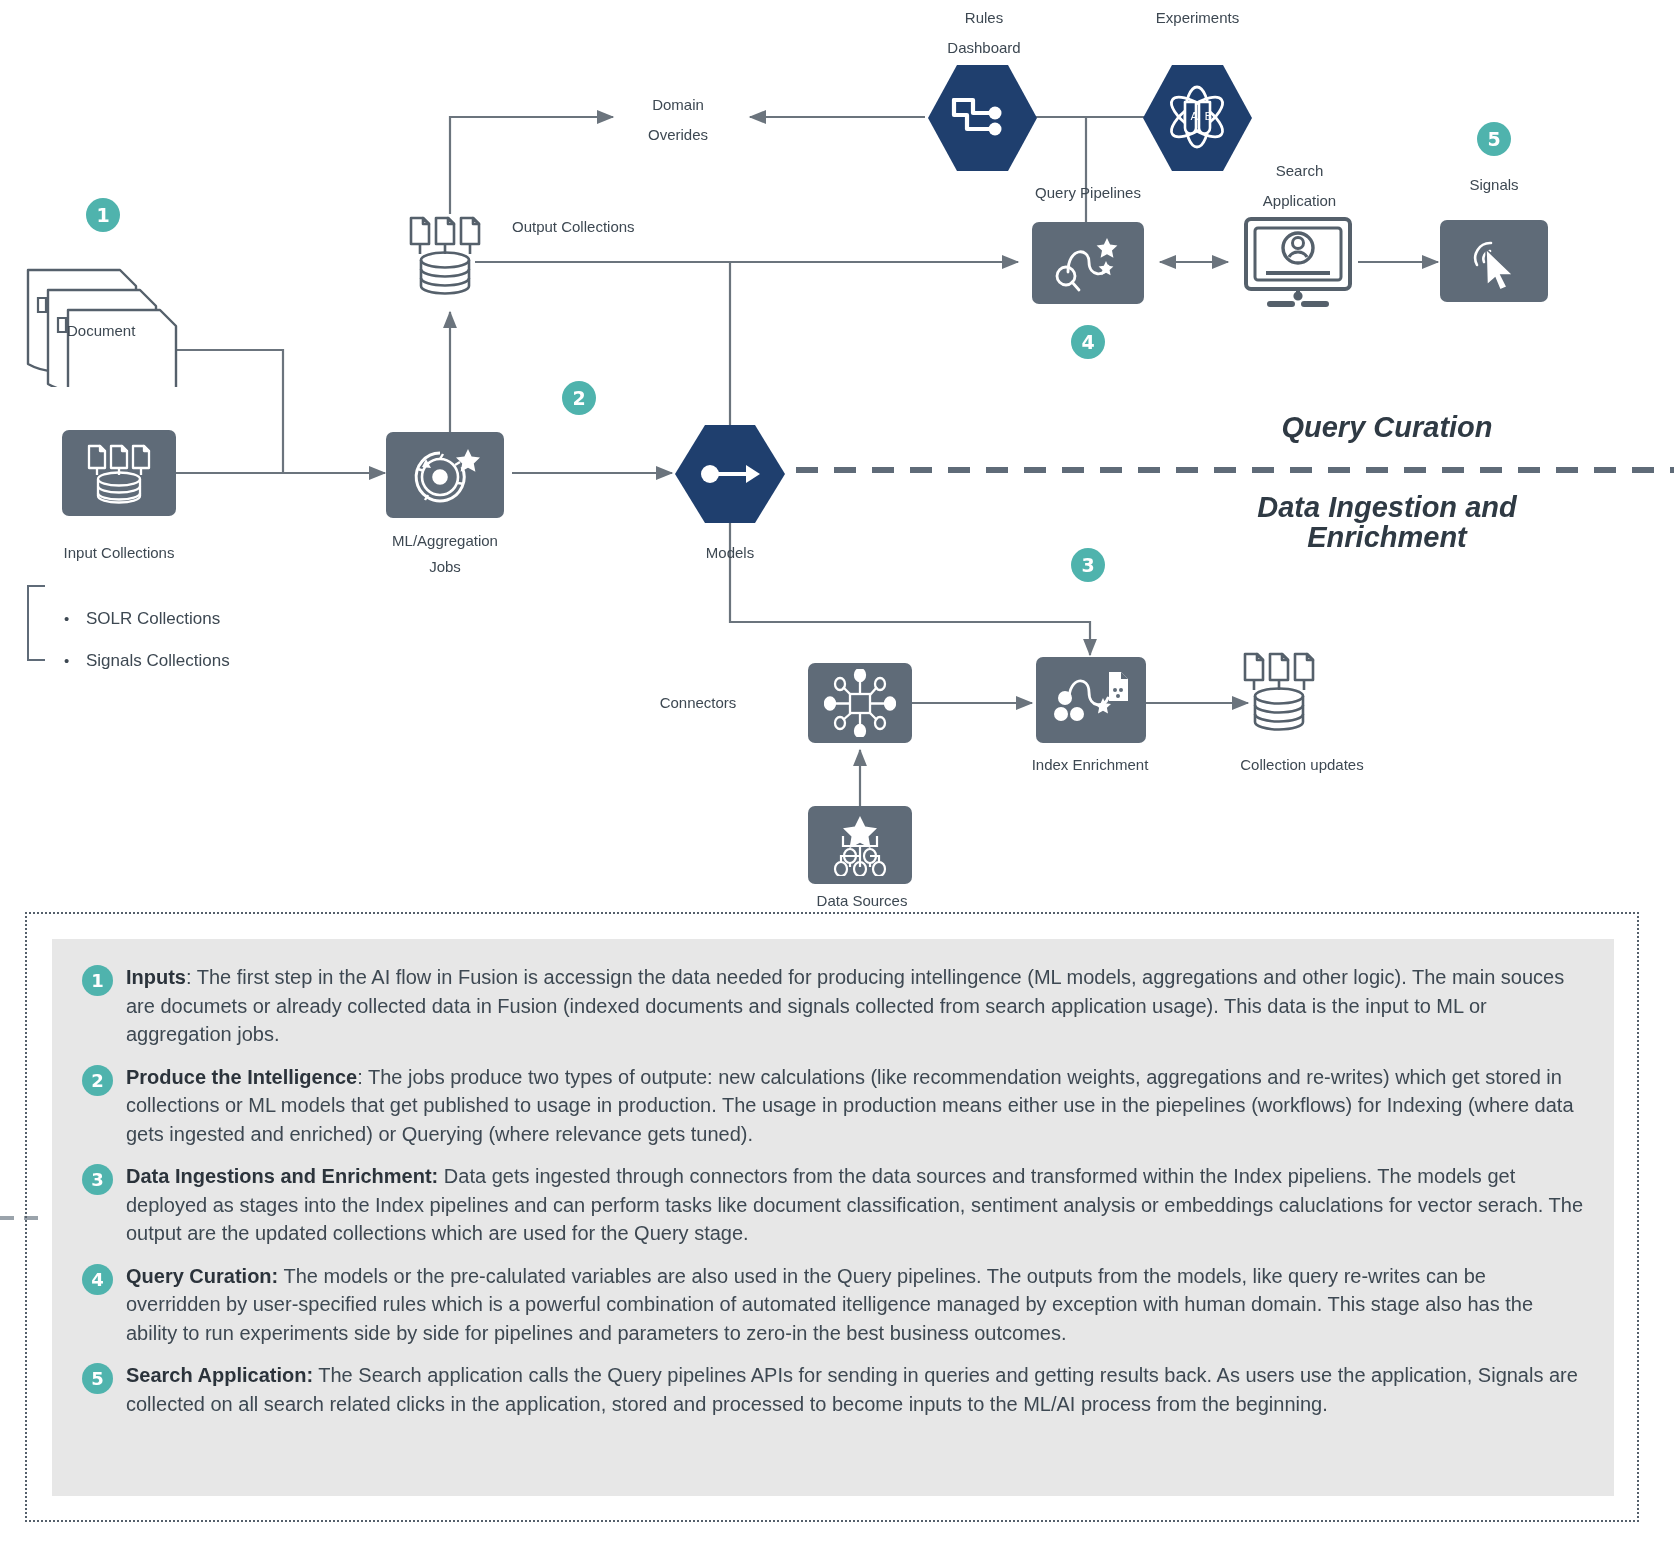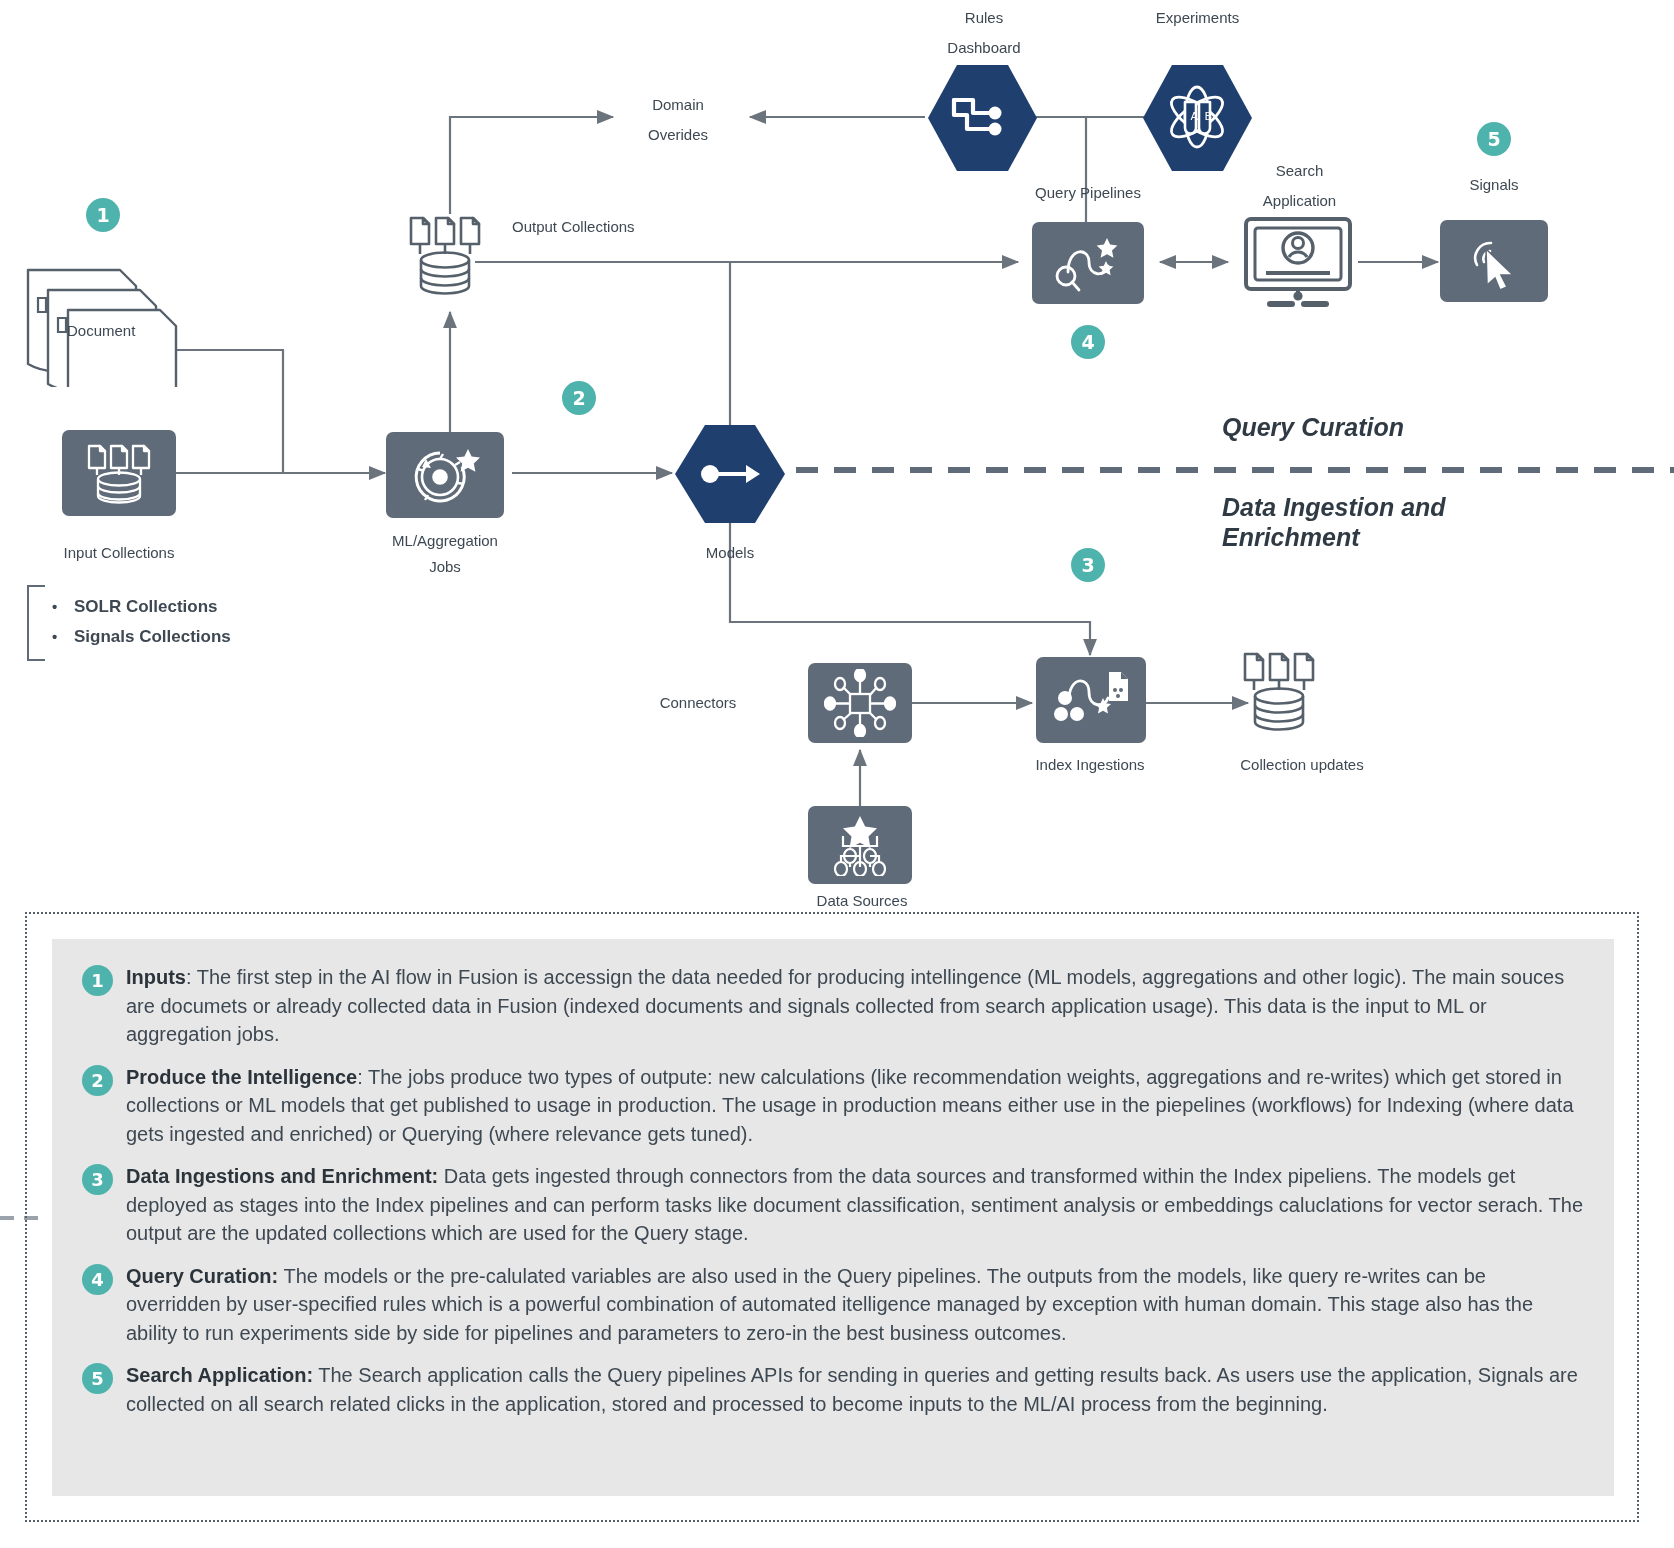--- a/index.html
+++ b/index.html
@@ -50,37 +50,37 @@
     font-weight:600;
     display:flex;align-items:center;justify-content:center;
     font-family:"DejaVu Sans", sans-serif;
   }
   .bullets{
     position:absolute;
     font-size:17px;
     line-height:30px;
     color:#3d4852;
   }
-  .bullets li{margin:0;padding:0;font-weight:bold;}
+  .bullets li{margin:12px;padding:0;}
   .bullets ul{margin:0;padding-left:22px;list-style:none;}
   .bullets ul li::before{content:"\2022";color:#3d4852;display:inline-block;width:22px;margin-left:-22px;font-size:15px;}
   .bracket{
     position:absolute;
     border-left:2px solid #5f6b78;
     border-top:2px solid #5f6b78;
     border-bottom:2px solid #5f6b78;
   }
   .divider-label{
     position:absolute;
     font-style:italic;
     font-weight:bold;
-    font-size:25px;
+    font-size:29px;
     line-height:30px;
     color:#2f3a44;
-    text-align:left;
+    text-align:center;
   }
   
   #legend-frame{
     position:absolute;
     left:25px;top:912px;
     width:1614px;height:610px;
     border:2px dotted #55606b;
     box-sizing:border-box;
   }
   #legend-panel{
@@ -385,21 +385,21 @@
         <path d="M58,4 h12 l7,7 v22 h-19 z"></path>
       </g>
       <g fill="#5f6b78">
         <path d="M70,4 l7,7 h-7 z"></path>
         <circle cx="64" cy="22" r="2"></circle>
         <circle cx="70" cy="22" r="2"></circle>
         <circle cx="67" cy="28" r="2"></circle>
       </g>
     </svg>
   </div>
-  <div class="lbl" style="left:1005px;top:752px;width:170px;">Index Ingestions</div>
+  <div class="lbl" style="left:1005px;top:752px;width:170px;">Index Enrichment</div>
 
   <div class="abs" style="left:1238px;top:648px;width:92px;height:98px;">
     <svg width="92" height="98" viewBox="0 0 92 98">
       <g fill="none" stroke="#55606b" stroke-width="2.6" stroke-linejoin="round">
         <path d="M7,6 h12 l6,6 v20 h-18 z"></path>
           <path d="M19,6 l6,6 h-6 z"></path>
         <path d="M32,6 h12 l6,6 v20 h-18 z"></path>
           <path d="M44,6 l6,6 h-6 z"></path>
         <path d="M57,6 h12 l6,6 v20 h-18 z"></path>
           <path d="M69,6 l6,6 h-6 z"></path>

